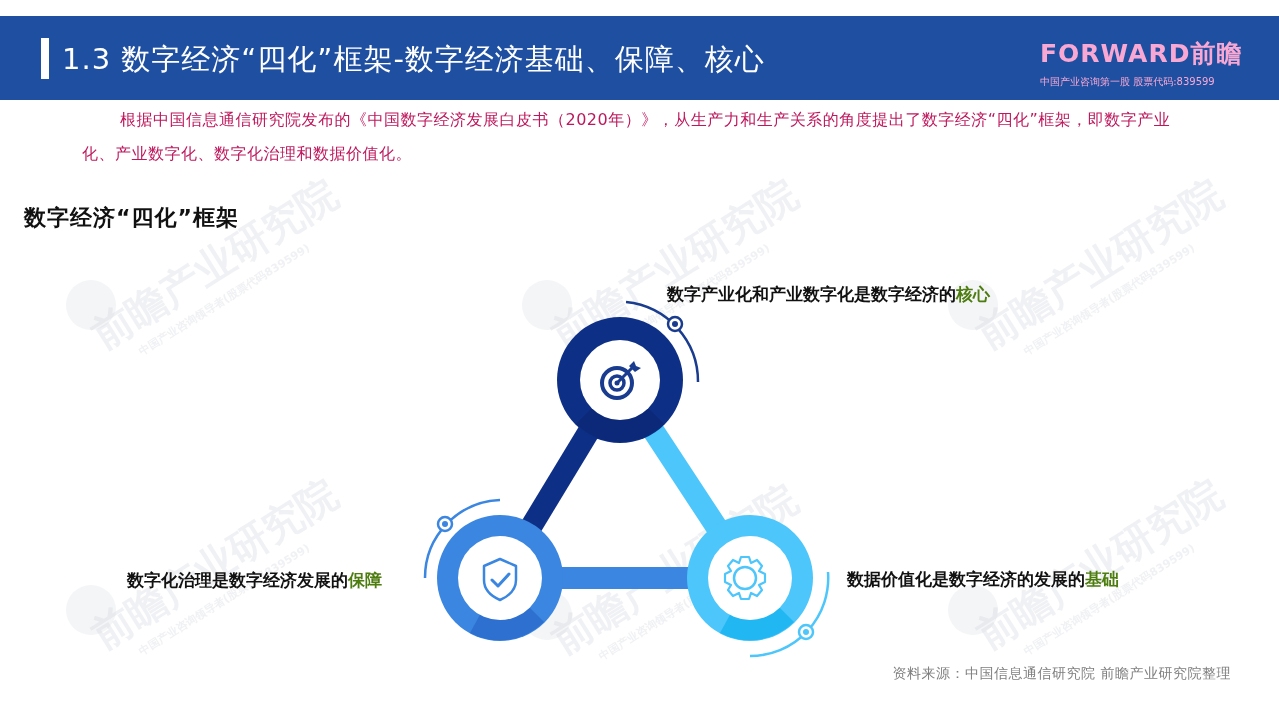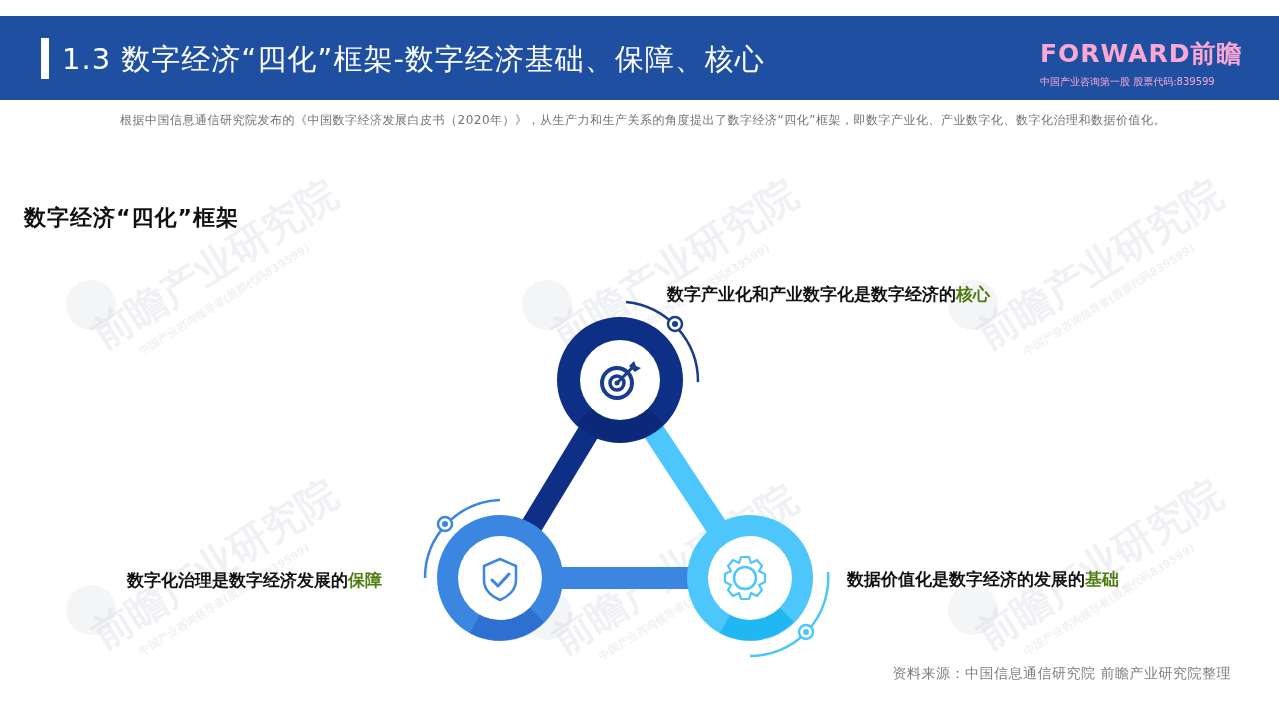--- a/index.html
+++ b/index.html
@@ -16,21 +16,21 @@
   .header .title {
     position: absolute; left: 62px; top: 22px; height: 42px; line-height: 42px;
     color: #ffffff; font-size: 29px; letter-spacing: 1px; white-space: nowrap;
   }
   .logo { position: absolute; left: 1040px; top: 24px; width: 220px; color: #f9a8d4; }
   .logo .brand { font-size: 25px; font-weight: bold; letter-spacing: 1px; line-height: 28px; white-space: nowrap; }
   .logo .tag { font-size: 10px; line-height: 14px; white-space: nowrap; margin-top: 7px; }
 
   .intro {
     position: absolute; left: 82px; top: 103px; width: 1110px;
-    font-size: 12px; line-height: 34px; color: #737373; text-indent: 38px;
+    font-size: 16px; line-height: 34px; color: #be185d; text-indent: 38px;
     letter-spacing: 0.5px;
   }
 
   .diagram-title {
     position: absolute; left: 0; width: 1279px; top: 203px; text-align: left;
     font-size: 22px; font-weight: bold; color: #111111; letter-spacing: 1px;
   }
   .diagram-title span { margin-left: 24px; }
 
   .label {

